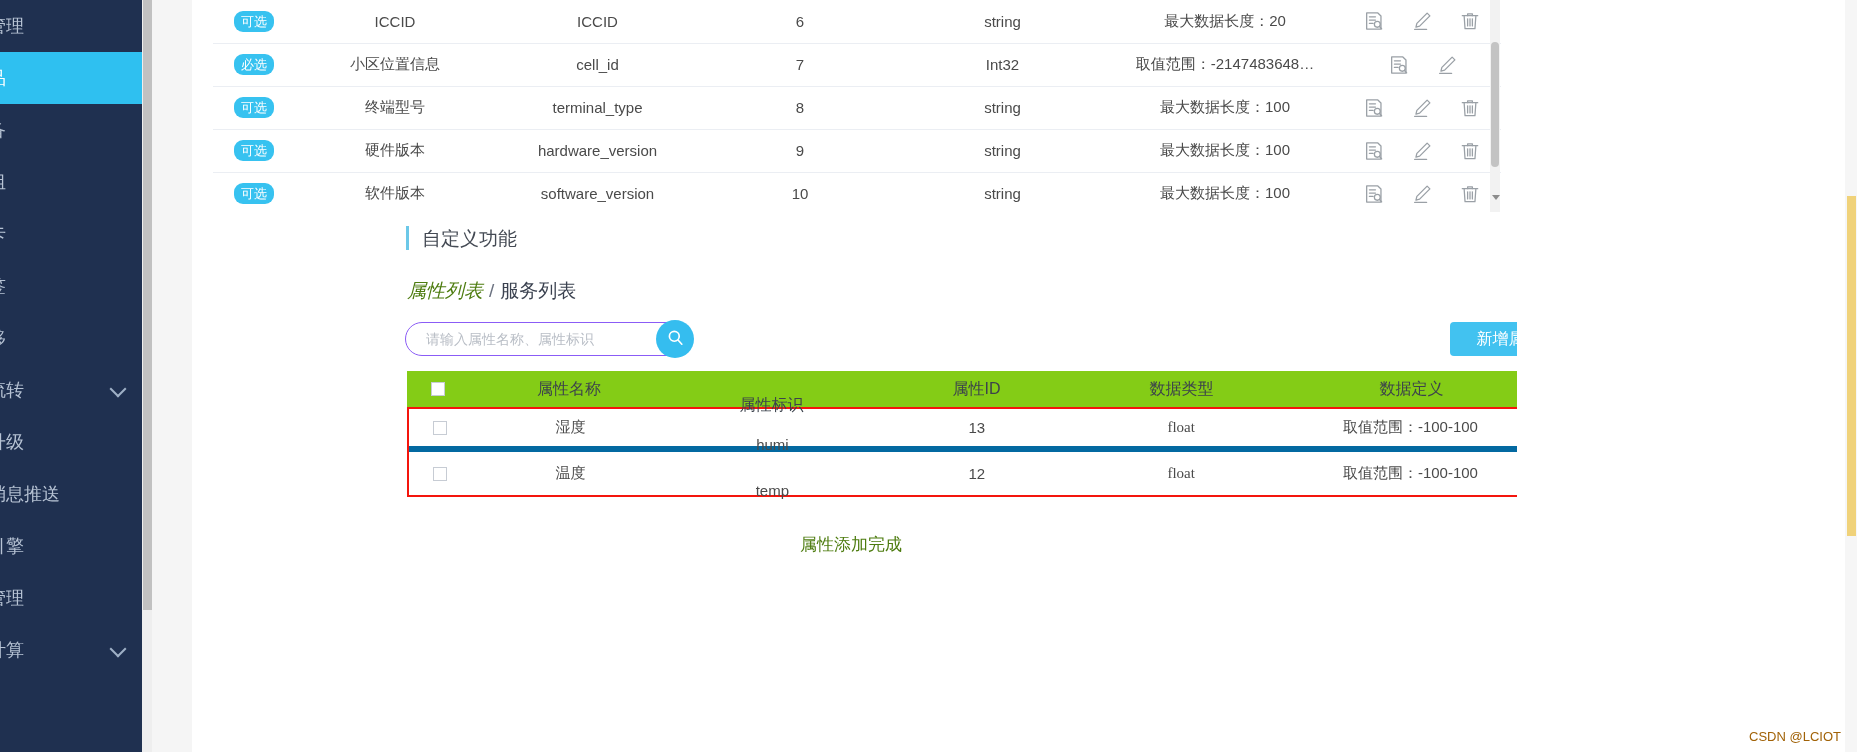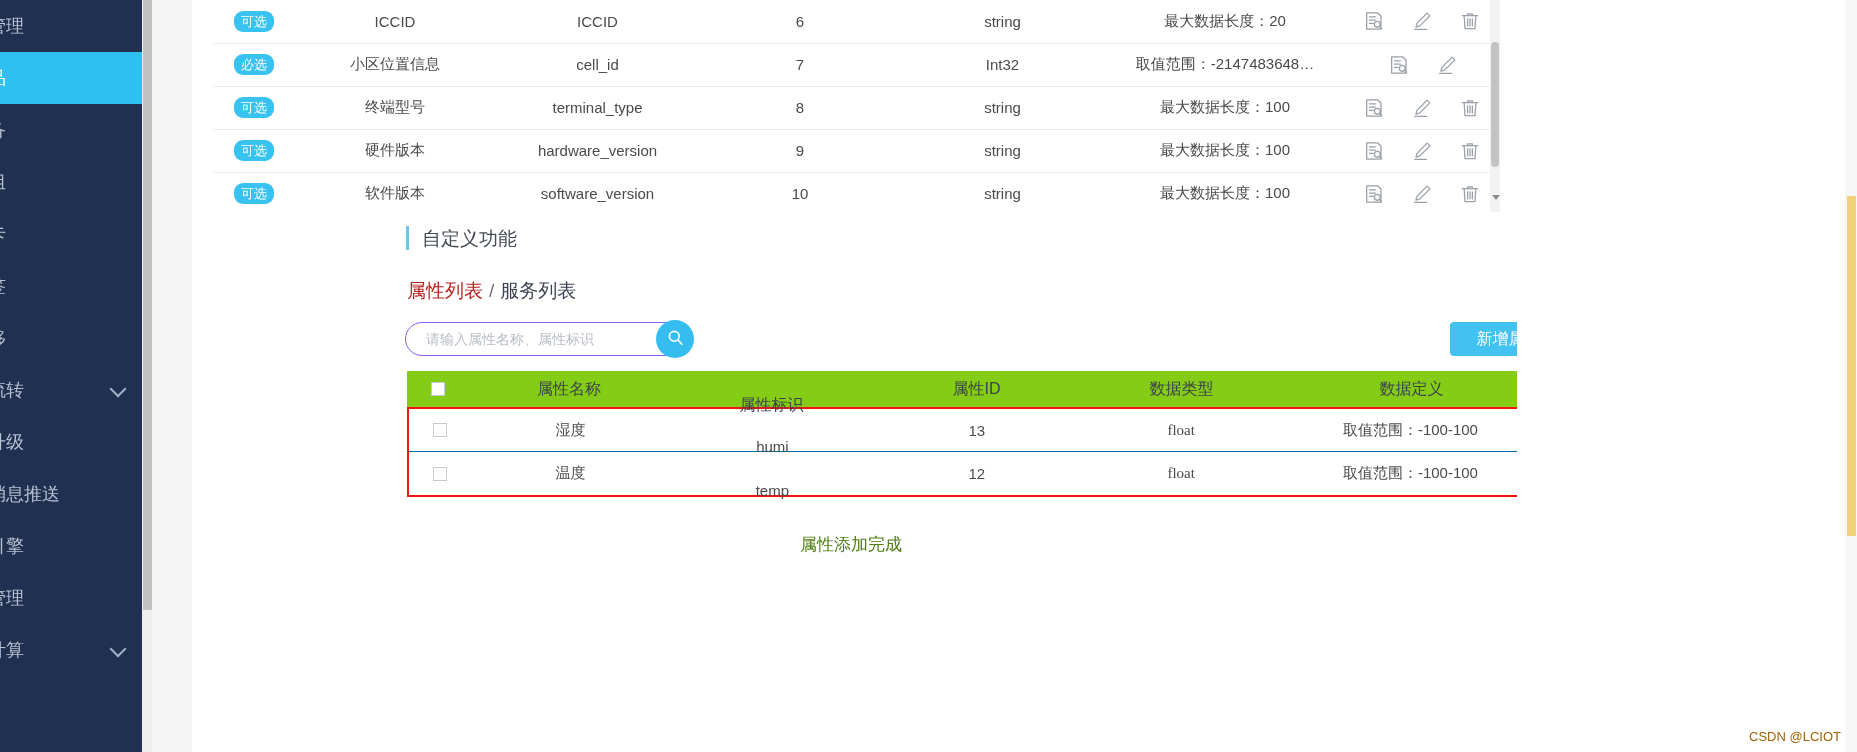--- a/index.html
+++ b/index.html
@@ -180,21 +180,21 @@
   }
 
   #tabs {
     position: absolute;
     left: 215px; top: 278px;
     font-size: 19px;
     color: #3b4250;
     display: flex;
     align-items: center;
   }
-  #tabs .tab-a { color: #b91c1c; cursor: pointer; }
+  #tabs .tab-a { color: #4d7c0f; cursor: pointer; font-style: italic; }
   #tabs .sep { color: #6b7280; margin: 0 6px; }
   #tabs .tab-b { color: #3b4250; cursor: pointer; }
 
   
   #searchwrap {
     position: absolute;
     left: 213px; top: 322px;
     width: 287px; height: 34px;
   }
   #search-input {
@@ -272,21 +272,21 @@
 
   #attr-body {
     border: 2px solid #f4150d;
     border-top: 2px solid #f4150d;
     background: #fff;
   }
   .attr-row {
     display: flex;
     align-items: center;
     height: 43px;
-    border-bottom: 1px solid #0369a1;
+    border-bottom: 6px solid #0369a1;
     background: #ffffff;
   }
   .attr-row:last-child { border-bottom: none; }
   .attr-row .cell {
     font-size: 15px;
     color: #4a4a4a;
     text-align: center;
   }
   .attr-row .col-ops { display: flex; justify-content: center; gap: 25px; }
 

